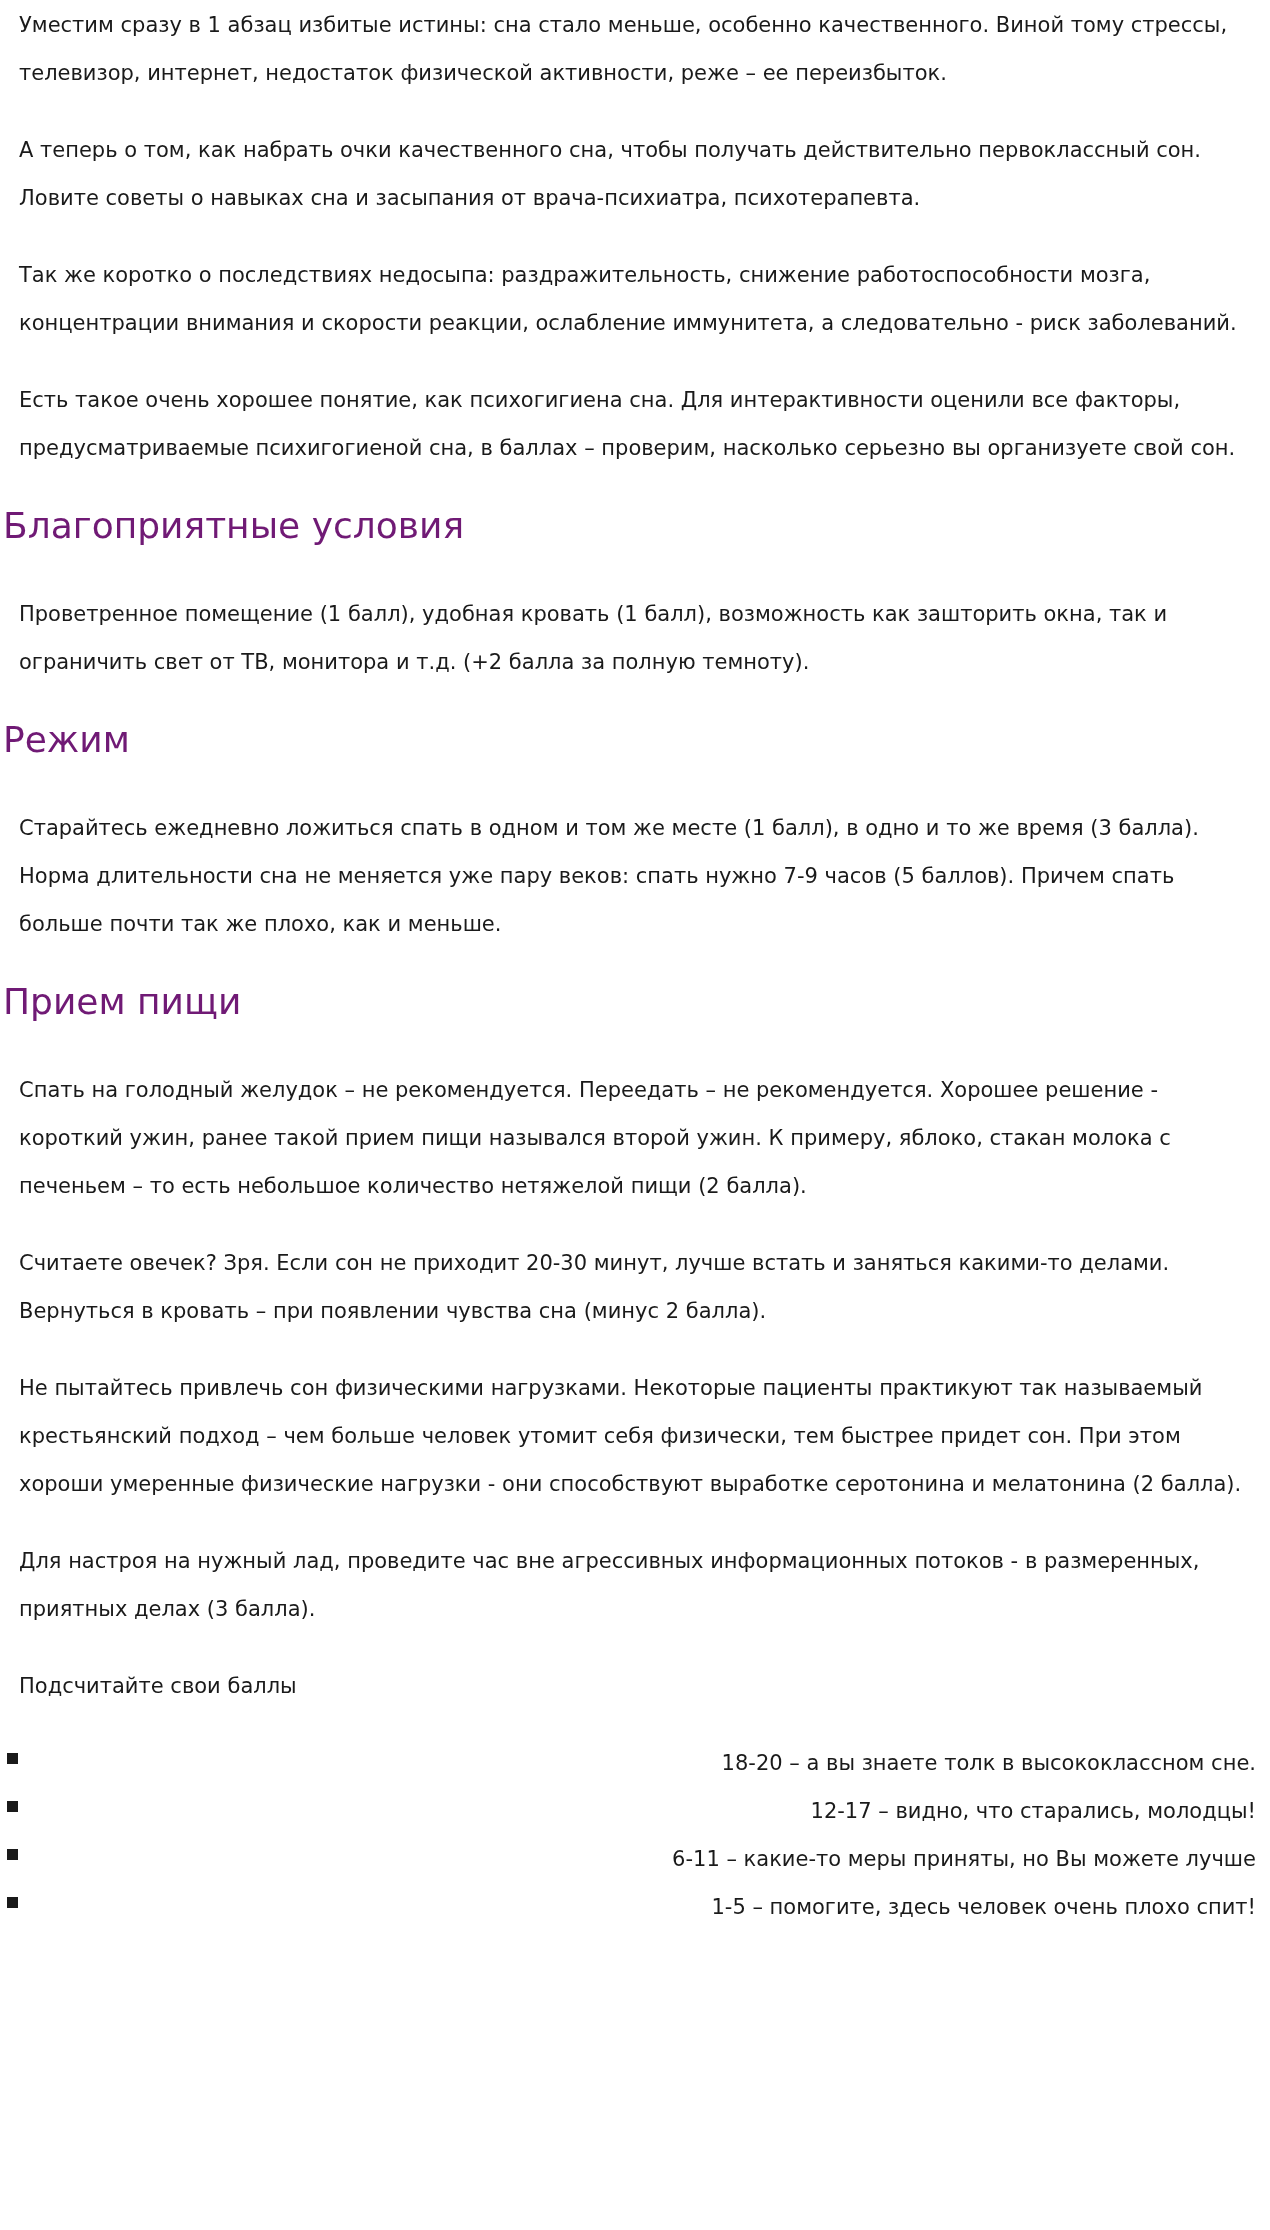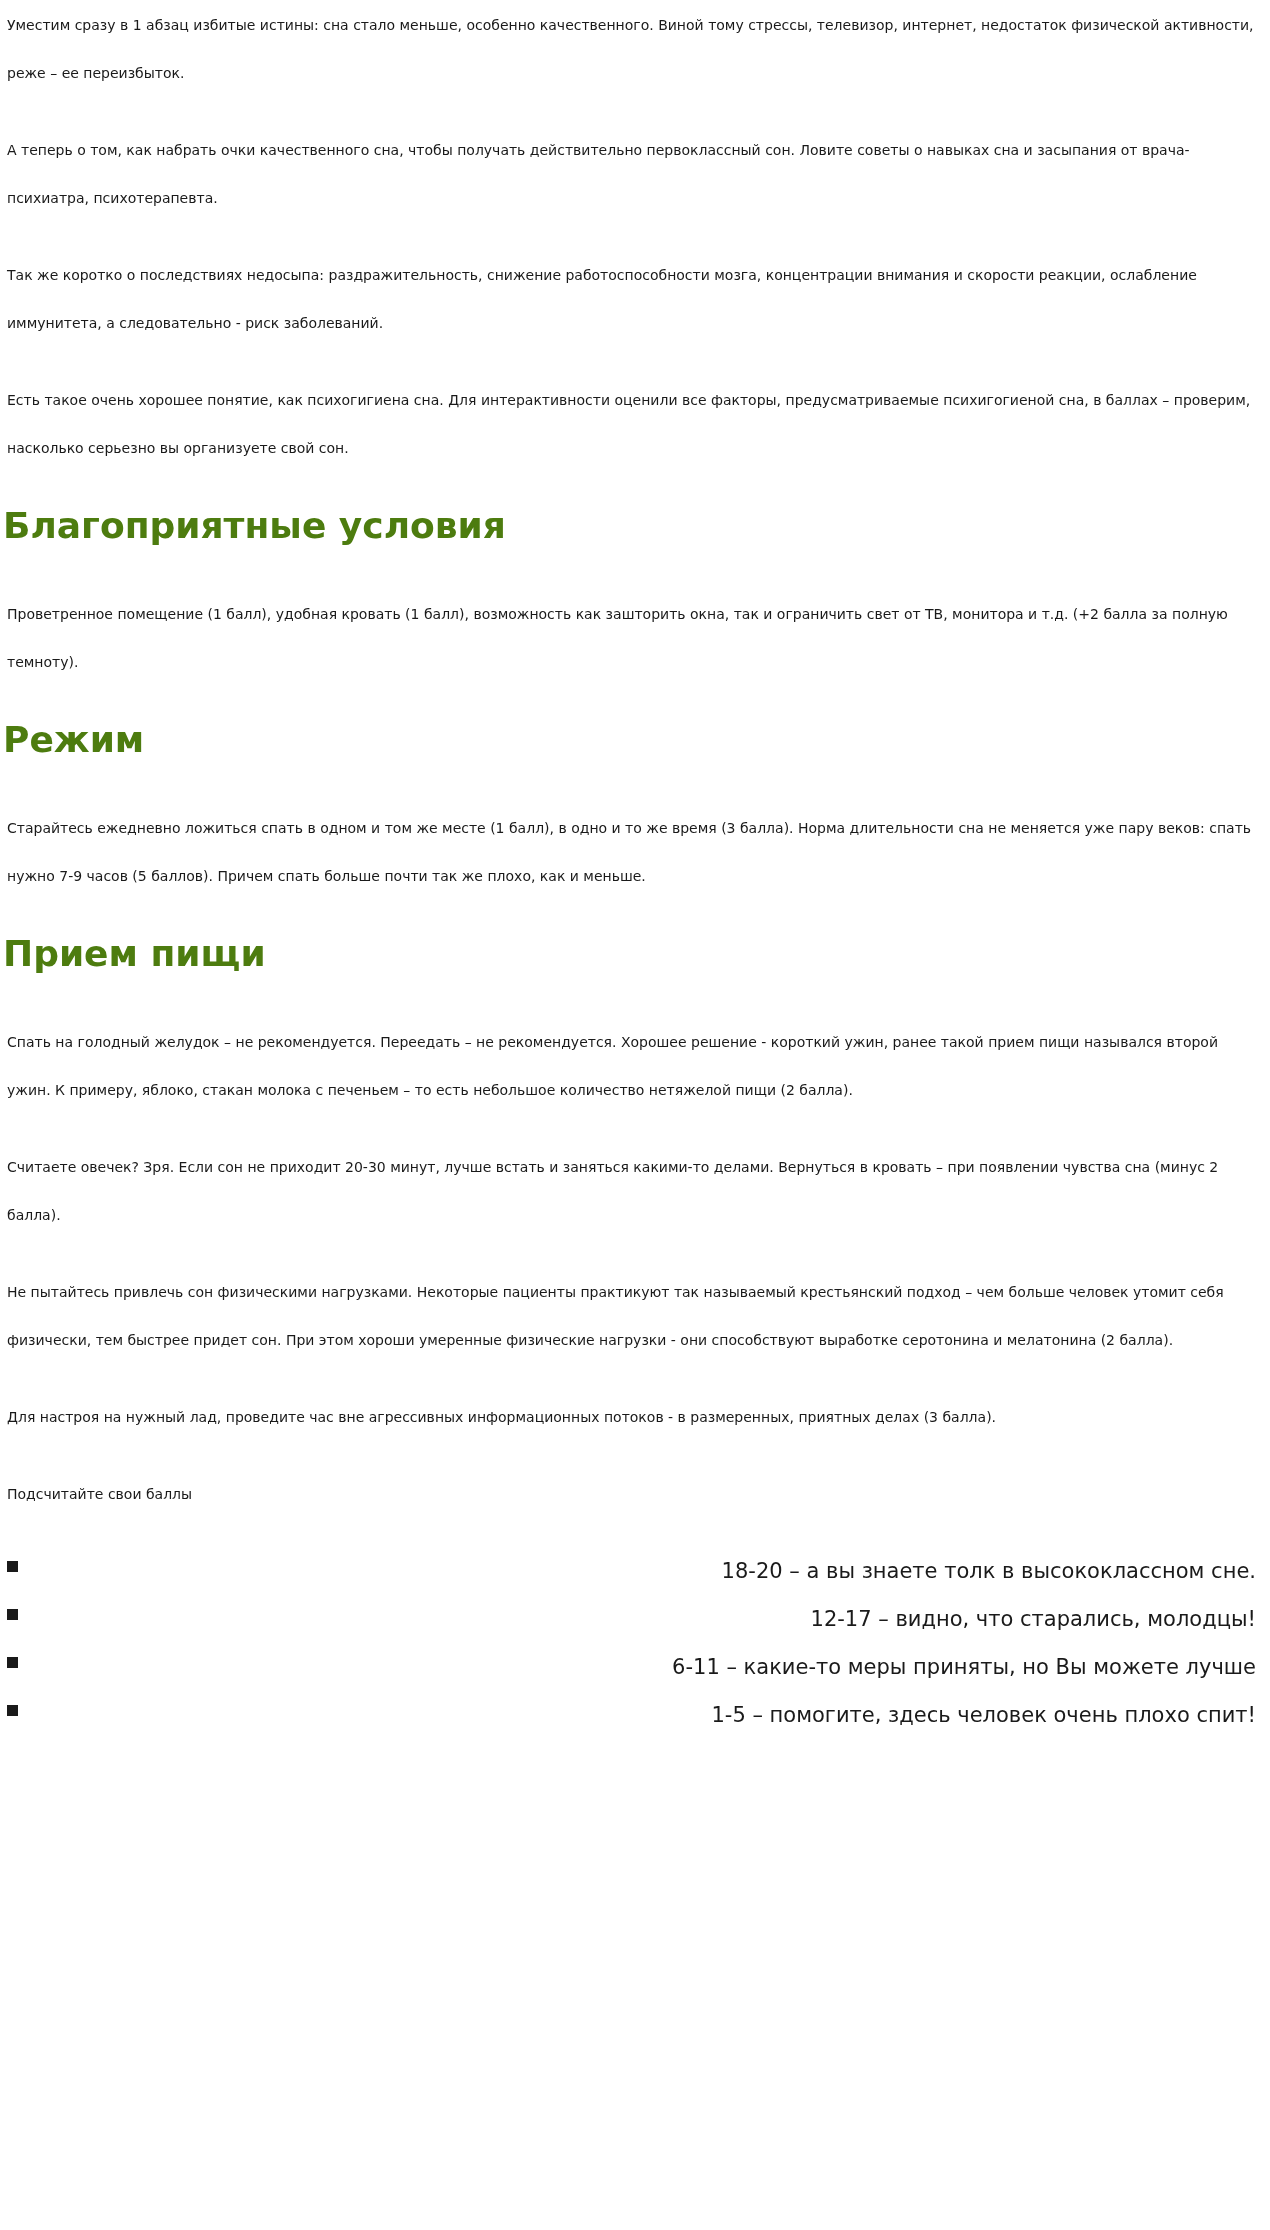--- a/index.html
+++ b/index.html
@@ -11,31 +11,31 @@
     font-family: "DejaVu Sans", "Liberation Sans", sans-serif;
     font-size: 21px;
     line-height: 48px;
     overflow: hidden;
     box-sizing: border-box;
     padding: 1px 14px 0 3px;
     -webkit-font-smoothing: antialiased;
   }
   .article { width: 100%; }
   p {
-    margin: 0 0 29px 4px;
-    font-size: 14px;
+    margin: 0 0 29px 16px;
+    font-size: 21px;
     line-height: 48px;
     font-weight: 400;
   }
   h2 {
     font-size: 36px;
     line-height: 44px;
-    font-weight: 700;
+    font-weight: 400;
     margin: 32px 0 42px 0;
-    color: #4d7c0f;
+    color: #701a75;
   }
   ul.score-list {
     list-style: none;
     margin: 17px 0 0 0;
     padding: 0;
   }
   ul.score-list li {
     position: relative;
     padding-left: 37px;
     line-height: 48px;

